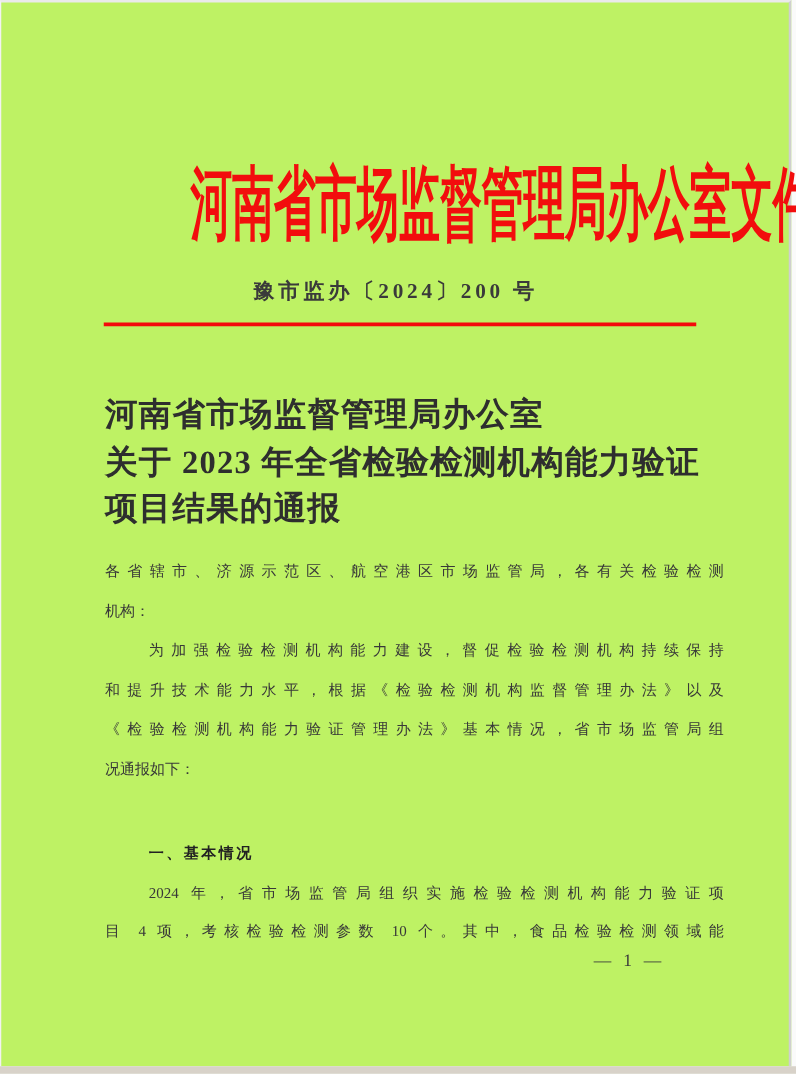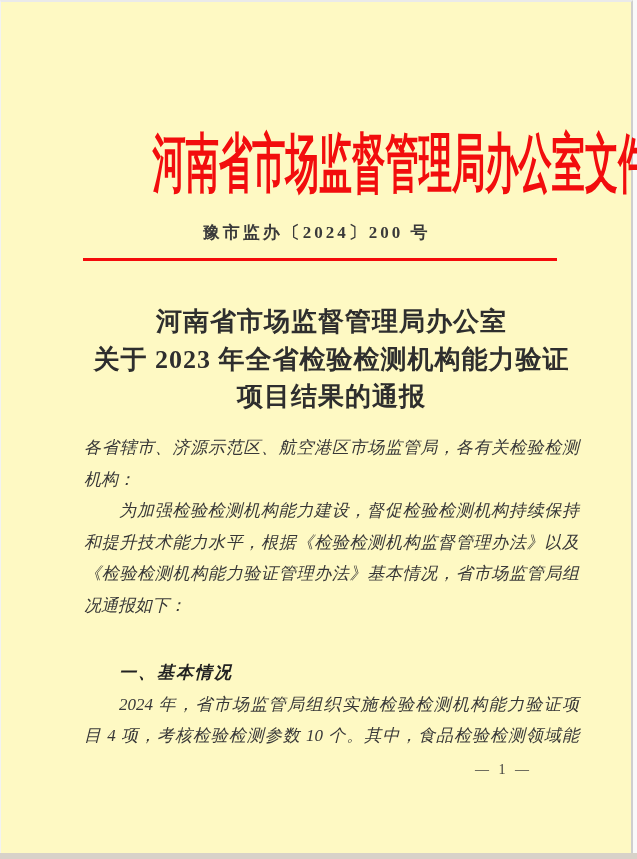--- a/index.html
+++ b/index.html
@@ -11,21 +11,21 @@
   * { margin: 0; padding: 0; box-sizing: border-box; }
   html, body {
     width: 637px; height: 859px;
     background: #fafafa;
     font-family: "Liberation Serif", "DejaVu Serif", serif;
     overflow: hidden;
   }
   .page {
     position: absolute; left: 0; top: 0;
     width: 633px; height: 853px;
-    background: #fef9c3;
+    background: #bef264;
     border-top: 2px solid #eaeaea;
     border-left: 1px solid #f2f2f2;
     border-right: 2px solid #cfcfcf;
   }
   .bottom-shadow {
     position: absolute; left: 0; bottom: 0;
     width: 637px; height: 6px;
     background: var(--page-shadow);
   }
   .banner {
@@ -47,34 +47,33 @@
     letter-spacing: 3px;
     color: #3a3a3a;
     font-weight: bold;
   }
   .red-rule {
     position: absolute; left: 82px; top: 256px;
     width: 474px; height: 3px;
     background: var(--rule-red);
   }
   .title-block {
-    position: absolute; left: 83px; top: 301px; width: 495px;
-    text-align: center;
+    position: absolute; left: 83px; top: 311px; width: 495px;
+    text-align: left;
     font-size: 26px;
     font-weight: 600;
     color: #2e2e2e;
     line-height: 37.5px;
     letter-spacing: 1px;
   }
   .body-block {
-    position: absolute; left: 83px; top: 430px; width: 495px;
-    font-size: 17px;
+    position: absolute; left: 83px; top: 440px; width: 495px;
+    font-size: 12px;
     color: var(--body-text);
     line-height: 31.5px;
-    font-style: italic;
   }
   .line { white-space: nowrap; }
   .line.fill {
     white-space: normal;
     text-align: justify;
     text-align-last: justify;
     -moz-text-align-last: justify;
   }
   .line.indent { text-indent: 35px; }
   .line.heading {

